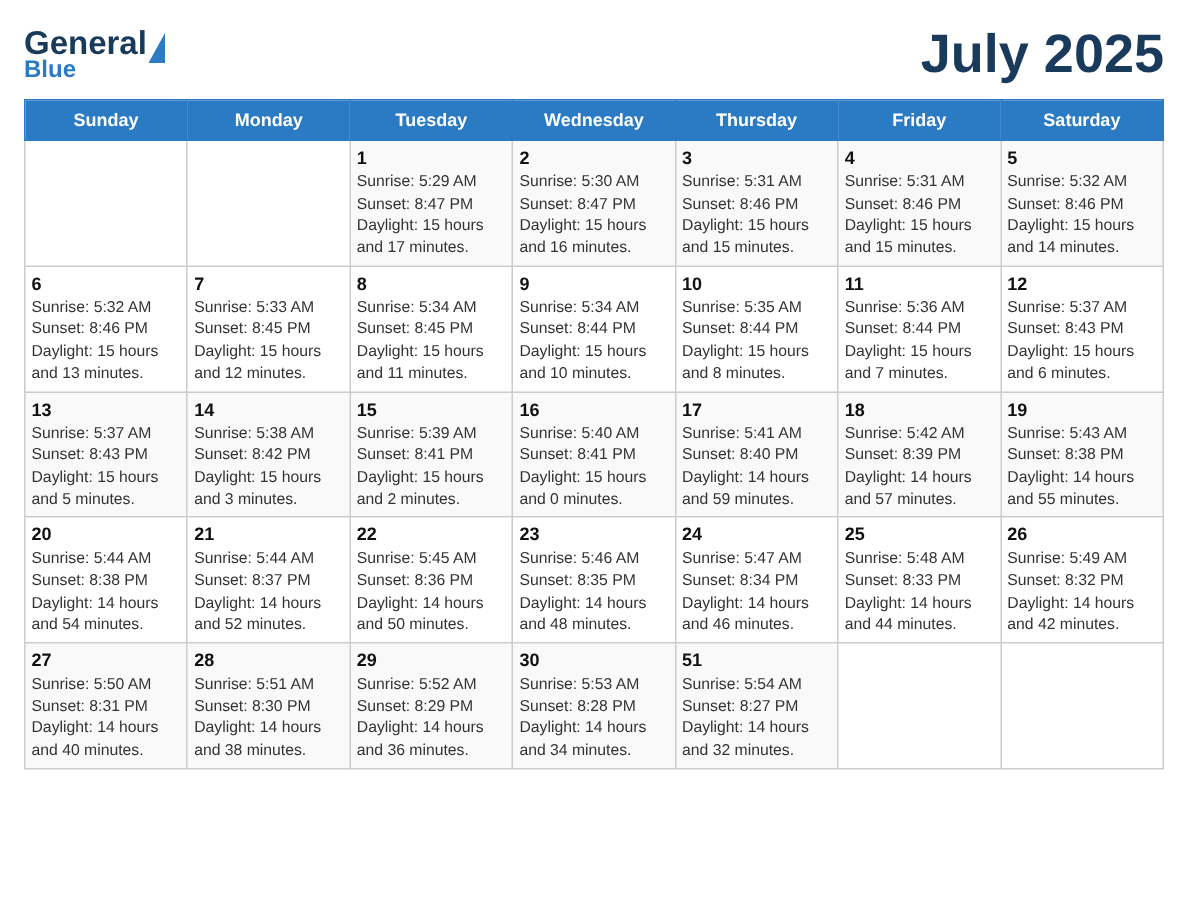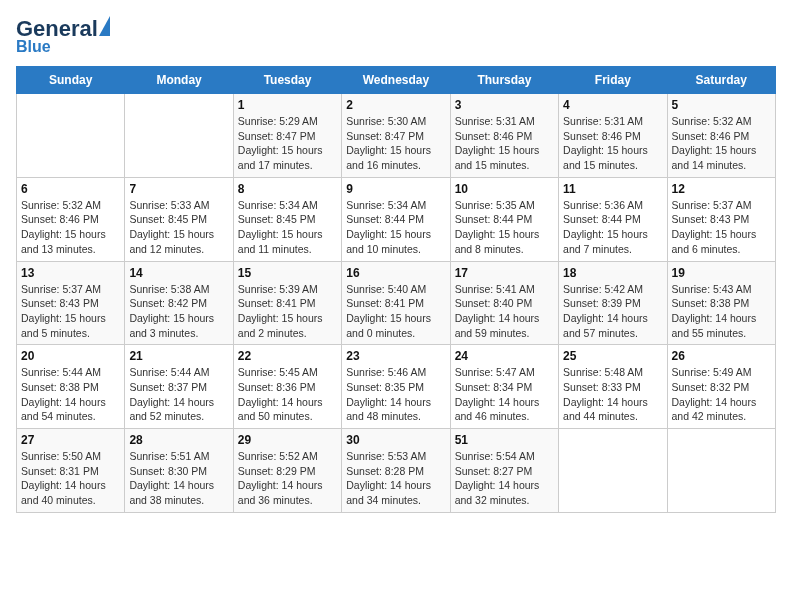--- a/index.html
+++ b/index.html
@@ -16,21 +16,21 @@
       align-items: flex-start;
       margin-bottom: 10px;
     }
     .logo {
       display: flex;
       flex-direction: column;
       align-items: flex-start;
     }
     .logo-top-row {
       display: flex;
-      align-items: flex-start;
+      align-items: flex-end;
     }
     .title-block {
       text-align: right;
     }
     .title-block h1 {
       font-size: 36px;
       color: #1a3a5c;
       font-weight: bold;
       line-height: 1.1;
     }
@@ -83,20 +83,21 @@
 
 <div class="header">
   <div class="logo">
     <div class="logo-top-row">
       <span style="font-size:22px;font-weight:bold;color:#1a3a5c;">General</span>
       <span style="display:inline-block;width:0;height:0;border-left:11px solid transparent;border-bottom:20px solid #2a7ac4;border-right:0;margin-left:1px;margin-bottom:0;vertical-align:bottom;"></span>
     </div>
     <span style="font-size:16px;font-weight:bold;color:#2a7ac4;margin-top:-4px;">Blue</span>
   </div>
   <div class="title-block">
+    <h1>July 2025</h1>
   </div>
 </div>
 
 <table>
   <thead>
     <tr>
     <th>Sunday</th>
         <th>Monday</th>
         <th>Tuesday</th>
         <th>Wednesday</th>

